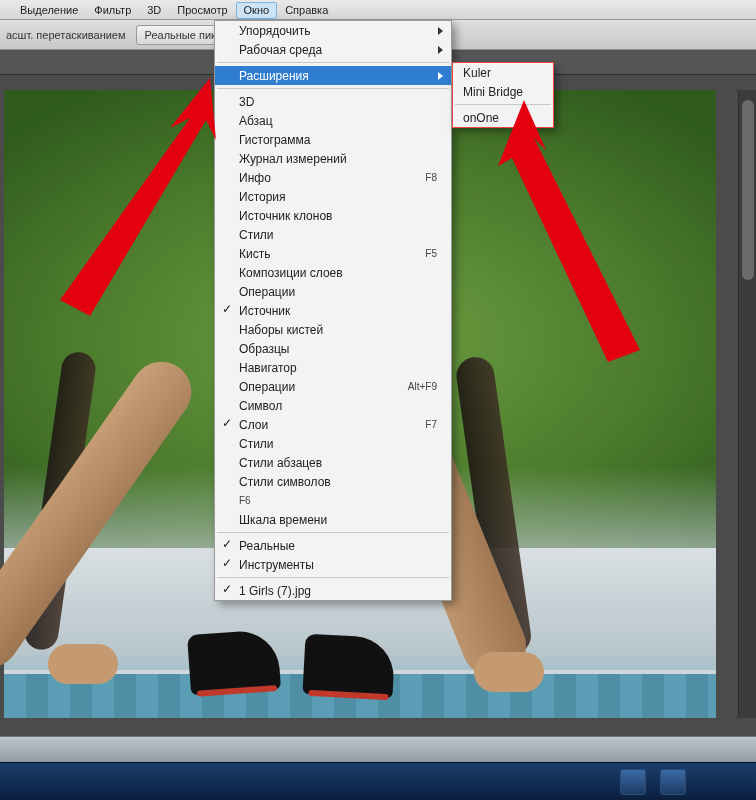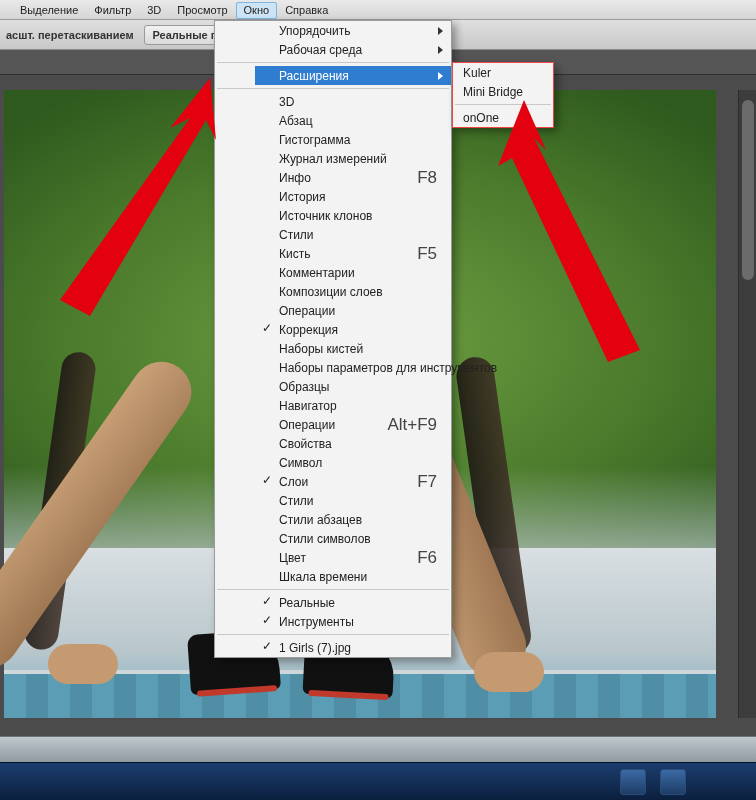--- a/index.html
+++ b/index.html
@@ -32,21 +32,20 @@
   .optionsbar {
     height: 30px;
     background: linear-gradient(#dfdfdf, #c8c8c8);
     border-bottom: 1px solid #8e8e8e;
     display: flex;
     align-items: center;
     font-size: 11px;
     color: #333;
     padding-left: 2px;
     gap: 6px;
-    font-weight: bold;
   }
   .optionsbar .opt-text { padding: 0 4px; }
   .optionsbar .opt-btn {
     background: linear-gradient(#f2f2f2, #d9d9d9);
     border: 1px solid #9a9a9a;
     border-radius: 3px;
     padding: 2px 8px;
     font-size: 11px;
     color: #333;
     height: 20px;
@@ -110,24 +109,23 @@
     color: #222;
     z-index: 50;
   }
   .dropdown .row {
     display: flex;
     align-items: center;
     height: 19px;
     padding: 0 6px 0 24px;
     position: relative;
     white-space: nowrap;
-    margin-left: 40px;
   }
   .dropdown .row .label { flex: 1; }
-  .dropdown .row .shortcut { color: #444; font-size: 17px; padding-right: 8px;}
+  .dropdown .row .shortcut { color: #444; font-size: 10px; padding-right: 8px;}
   .dropdown .row .arrow {
     width: 0; height: 0;
     border-top: 4px solid transparent;
     border-bottom: 4px solid transparent;
     border-left: 5px solid #333;
     position:absolute; right:8px; top:6px;
   }
   .dropdown .row.highlight {
     background: #2f7dd1;
     color: #fff;
@@ -254,68 +252,58 @@
         <span class="label">Источник клонов</span>
       </div>
       <div class="row">
         <span class="label">Стили</span>
       </div>
       <div class="row">
         <span class="label">Кисть</span>
         <span class="shortcut">F5</span>
       </div>
       <div class="row">
-        <span class="label">Комментарии</span>
-      </div>
-      <div class="row">
         <span class="label">Композиции слоев</span>
       </div>
       <div class="row">
         <span class="label">Операции</span>
       </div>
       <div class="row check">
-        <span class="label">Коррекция</span>
+        <span class="label">Источник</span>
       </div>
       <div class="row">
         <span class="label">Наборы кистей</span>
-      </div>
-      <div class="row">
-        <span class="label">Наборы параметров для инструментов</span>
       </div>
       <div class="row">
         <span class="label">Образцы</span>
       </div>
       <div class="row">
         <span class="label">Навигатор</span>
       </div>
       <div class="row">
         <span class="label">Операции</span>
         <span class="shortcut">Alt+F9</span>
       </div>
       <div class="row">
-        <span class="label">Свойства</span>
-      </div>
-      <div class="row">
         <span class="label">Символ</span>
       </div>
       <div class="row check">
         <span class="label">Слои</span>
         <span class="shortcut">F7</span>
       </div>
       <div class="row">
         <span class="label">Стили</span>
       </div>
       <div class="row">
         <span class="label">Стили абзацев</span>
       </div>
       <div class="row">
         <span class="label">Стили символов</span>
       </div>
       <div class="row">
-        <span class="label">Цвет</span>
         <span class="shortcut">F6</span>
       </div>
       <div class="row">
         <span class="label">Шкала времени</span>
       </div>
       <div class="sep"></div>
       <div class="row check">
         <span class="label">Реальные</span>
       </div>
       <div class="row check">

